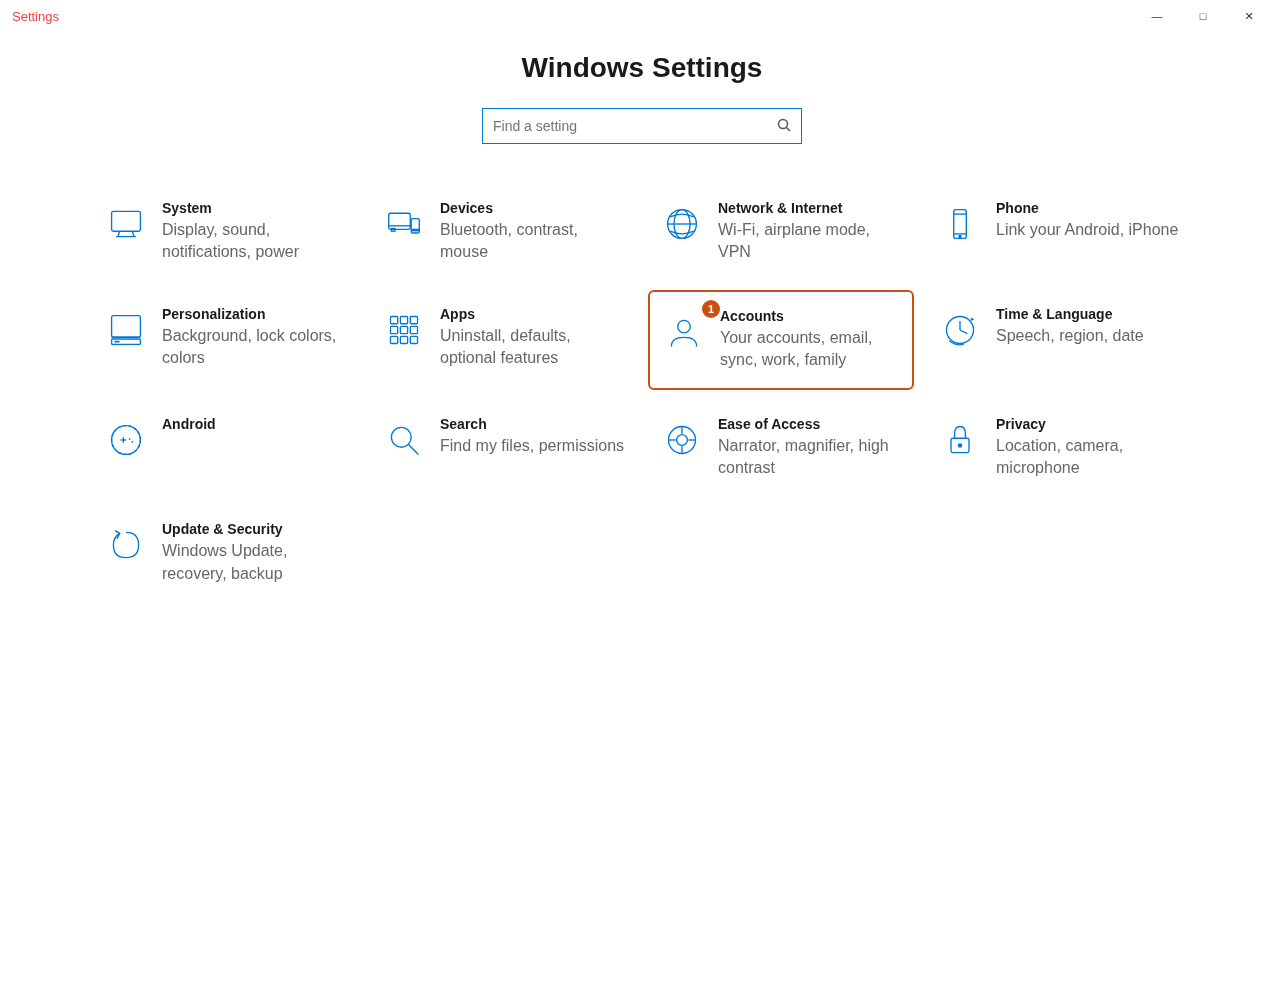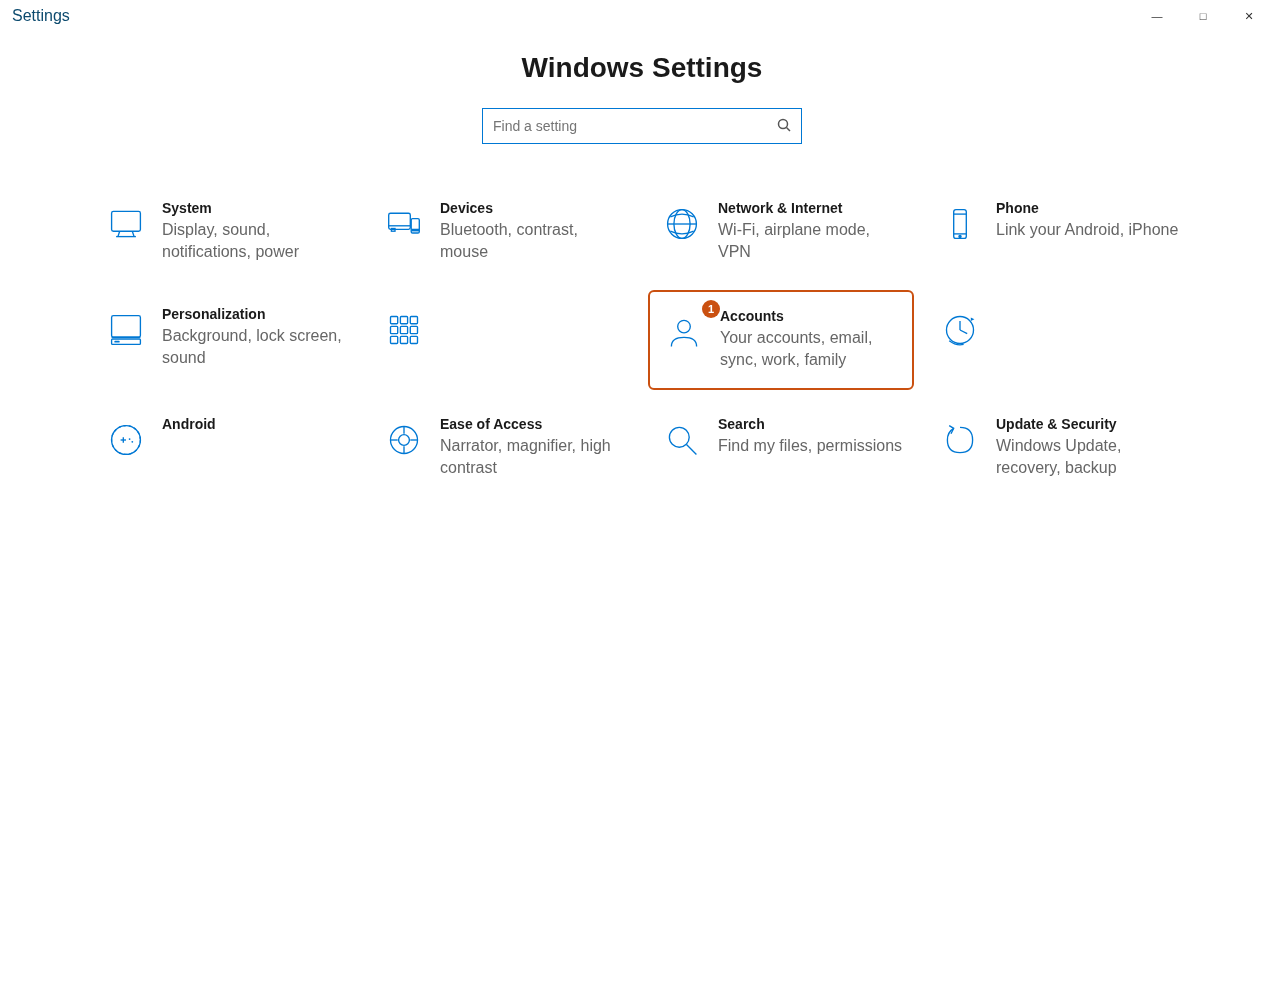--- a/index.html
+++ b/index.html
@@ -13,22 +13,22 @@
     }
     .title-bar {
       display: flex;
       align-items: center;
       justify-content: space-between;
       height: 32px;
       padding: 0 12px;
       background: #fff;
     }
     .title-bar-text {
-      font-size: 16px;
-      color: #0c4a6e;
+      font-size: 13px;
+      color: #ef4444;
     }
     .title-bar-controls {
       display: flex;
       gap: 0;
     }
     .title-bar-btn {
       width: 46px;
       height: 32px;
       display: flex;
       align-items: center;
@@ -238,37 +238,41 @@
         <div class="setting-icon">
           <svg viewBox="0 0 40 40">
             <rect x="4" y="4" width="32" height="24" rx="2"></rect>
             <rect x="4" y="30" width="32" height="6" rx="1"></rect>
             <line x1="4" y1="28" x2="36" y2="28"></line>
             <rect x="7" y="32" width="6" height="2" rx="1" fill="#0078d4" stroke="none"></rect>
           </svg>
         </div>
         <div class="setting-text">
           <div class="setting-title">Personalization</div>
-          <div class="setting-desc">Background, lock screen, sound</div>
+          <div class="setting-desc">Background, lock colors, colors</div>
         </div>
       </div>
       <div class="setting-item">
         <div class="setting-icon">
           <svg viewBox="0 0 40 40">
             <rect x="5" y="5" width="8" height="8" rx="1"></rect>
             <rect x="16" y="5" width="8" height="8" rx="1"></rect>
             <rect x="27" y="5" width="8" height="8" rx="1"></rect>
             <rect x="5" y="16" width="8" height="8" rx="1"></rect>
             <rect x="16" y="16" width="8" height="8" rx="1"></rect>
             <rect x="27" y="16" width="8" height="8" rx="1"></rect>
             <rect x="5" y="27" width="8" height="8" rx="1"></rect>
             <rect x="16" y="27" width="8" height="8" rx="1"></rect>
             <rect x="27" y="27" width="8" height="8" rx="1"></rect>
           </svg>
         </div>
+        <div class="setting-text">
+          <div class="setting-title">Apps</div>
+          <div class="setting-desc">Uninstall, defaults, optional features</div>
+        </div>
       </div>
       <div class="setting-item highlighted">
         <div class="badge">1</div>
         <div class="setting-icon">
           <svg viewBox="0 0 40 40">
             <circle cx="20" cy="14" r="7"></circle>
             <path d="M6 36 Q6 26 20 26 Q34 26 34 36"></path>
           </svg>
         </div>
         <div class="setting-text">
@@ -278,63 +282,80 @@
       </div>
       <div class="setting-item">
         <div class="setting-icon">
           <svg viewBox="0 0 40 40">
             <circle cx="20" cy="20" r="15"></circle>
             <line x1="20" y1="10" x2="20" y2="20"></line>
             <line x1="20" y1="20" x2="28" y2="24"></line>
             <path d="M32 6 L36 8 L32 10" fill="#0078d4" stroke="none"></path>
             <path d="M8 32 Q16 38 24 36"></path>
           </svg>
+        </div>
+        <div class="setting-text">
+          <div class="setting-title">Time &amp; Language</div>
+          <div class="setting-desc">Speech, region, date</div>
         </div>
       </div>
       <div class="setting-item">
         <div class="setting-icon">
           <svg viewBox="0 0 40 40">
             <circle cx="20" cy="20" r="16"></circle>
             <circle cx="20" cy="20" r="16" stroke-dasharray="3 3"></circle>
             <line x1="14" y1="20" x2="20" y2="20"></line>
             <line x1="17" y1="17" x2="17" y2="23"></line>
             <circle cx="24" cy="19" r="1" fill="#0078d4" stroke="none"></circle>
             <circle cx="27" cy="22" r="1" fill="#0078d4" stroke="none"></circle>
           </svg>
         </div>
         <div class="setting-text">
           <div class="setting-title">Android</div>
         </div>
       </div>
       <div class="setting-item">
         <div class="setting-icon">
           <svg viewBox="0 0 40 40">
+            <circle cx="17" cy="17" r="11"></circle>
+            <line x1="25" y1="25" x2="36" y2="36"></line>
+          </svg>
+        </div>
+        <div class="setting-text">
+          <div class="setting-title">Search</div>
+          <div class="setting-desc">Find my files, permissions</div>
+        </div>
+      </div>
+      <div class="setting-item">
+        <div class="setting-icon">
+          <svg viewBox="0 0 40 40">
             <circle cx="20" cy="20" r="15"></circle>
             <circle cx="20" cy="20" r="6"></circle>
             <line x1="20" y1="5" x2="20" y2="13"></line>
             <line x1="20" y1="27" x2="20" y2="35"></line>
             <line x1="5" y1="20" x2="13" y2="20"></line>
             <line x1="27" y1="20" x2="35" y2="20"></line>
           </svg>
         </div>
         <div class="setting-text">
           <div class="setting-title">Ease of Access</div>
           <div class="setting-desc">Narrator, magnifier, high contrast</div>
         </div>
       </div>
       <div class="setting-item">
         <div class="setting-icon">
           <svg viewBox="0 0 40 40">
-            <circle cx="17" cy="17" r="11"></circle>
-            <line x1="25" y1="25" x2="36" y2="36"></line>
-          </svg>
-        </div>
-        <div class="setting-text">
-          <div class="setting-title">Search</div>
-          <div class="setting-desc">Find my files, permissions</div>
+            <rect x="10" y="18" width="20" height="16" rx="2"></rect>
+            <path d="M14 18 L14 13 Q14 5 20 5 Q26 5 26 13 L26 18"></path>
+            <circle cx="20" cy="26" r="2.5" fill="#0078d4" stroke="none"></circle>
+          </svg>
+        </div>
+        <div class="setting-text">
+          <div class="setting-title">Privacy</div>
+          <div class="setting-desc">Location, camera, microphone</div>
         </div>
       </div>
       <div class="setting-item">
         <div class="setting-icon">
           <svg viewBox="0 0 40 40">
             <path d="M20 6 Q34 6 34 20 Q34 34 20 34 Q6 34 6 20 Q6 11 13 7"></path>
             <polyline points="8,4 13,7 10,13"></polyline>
           </svg>
         </div>
         <div class="setting-text">

